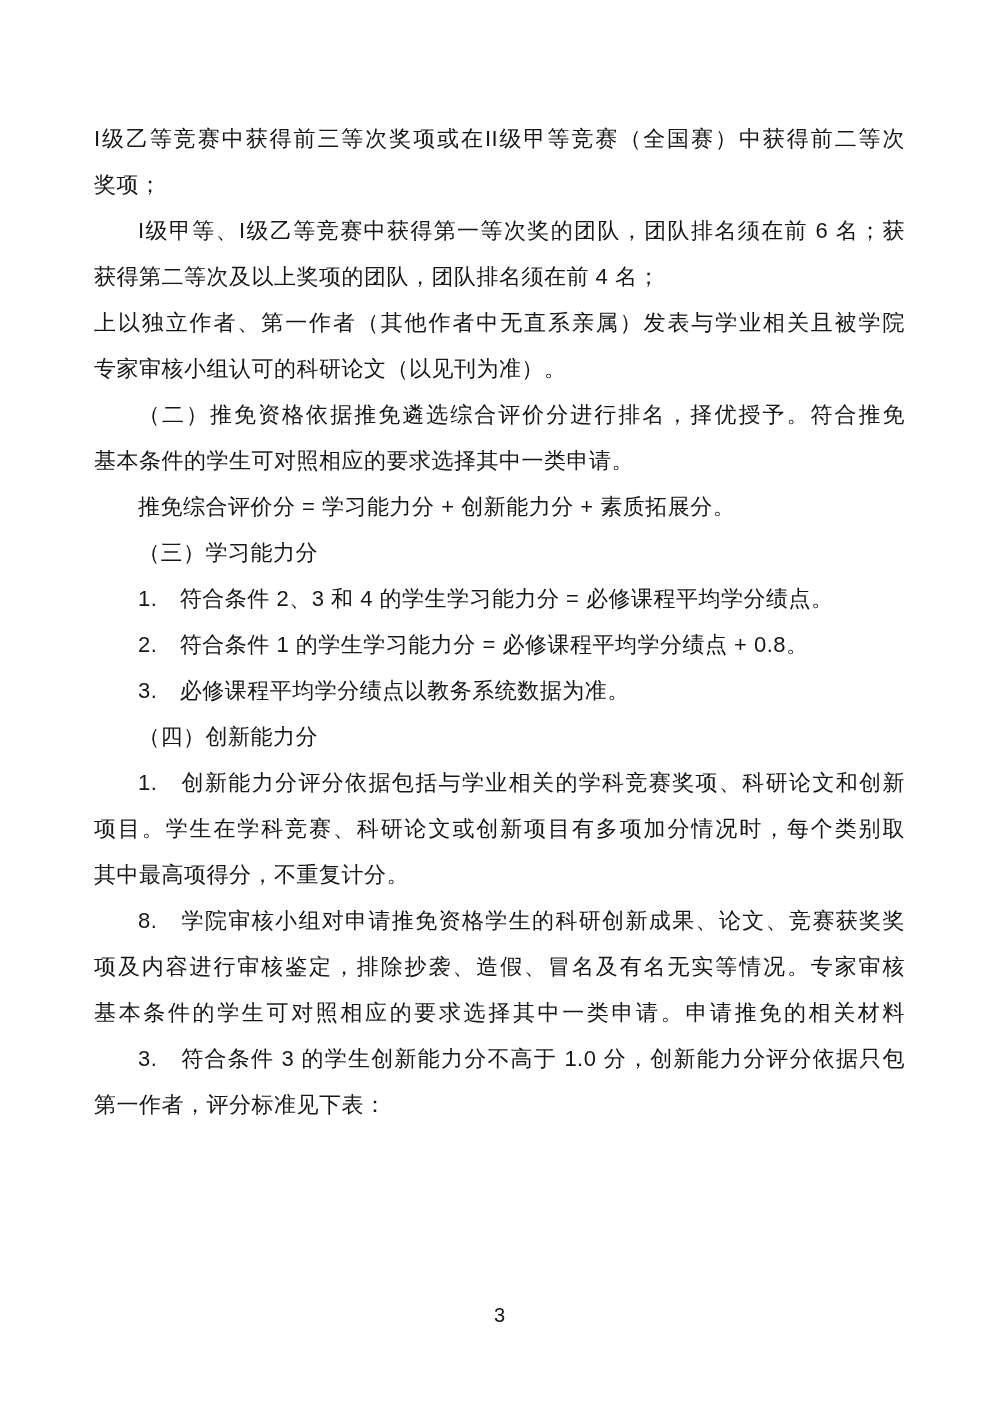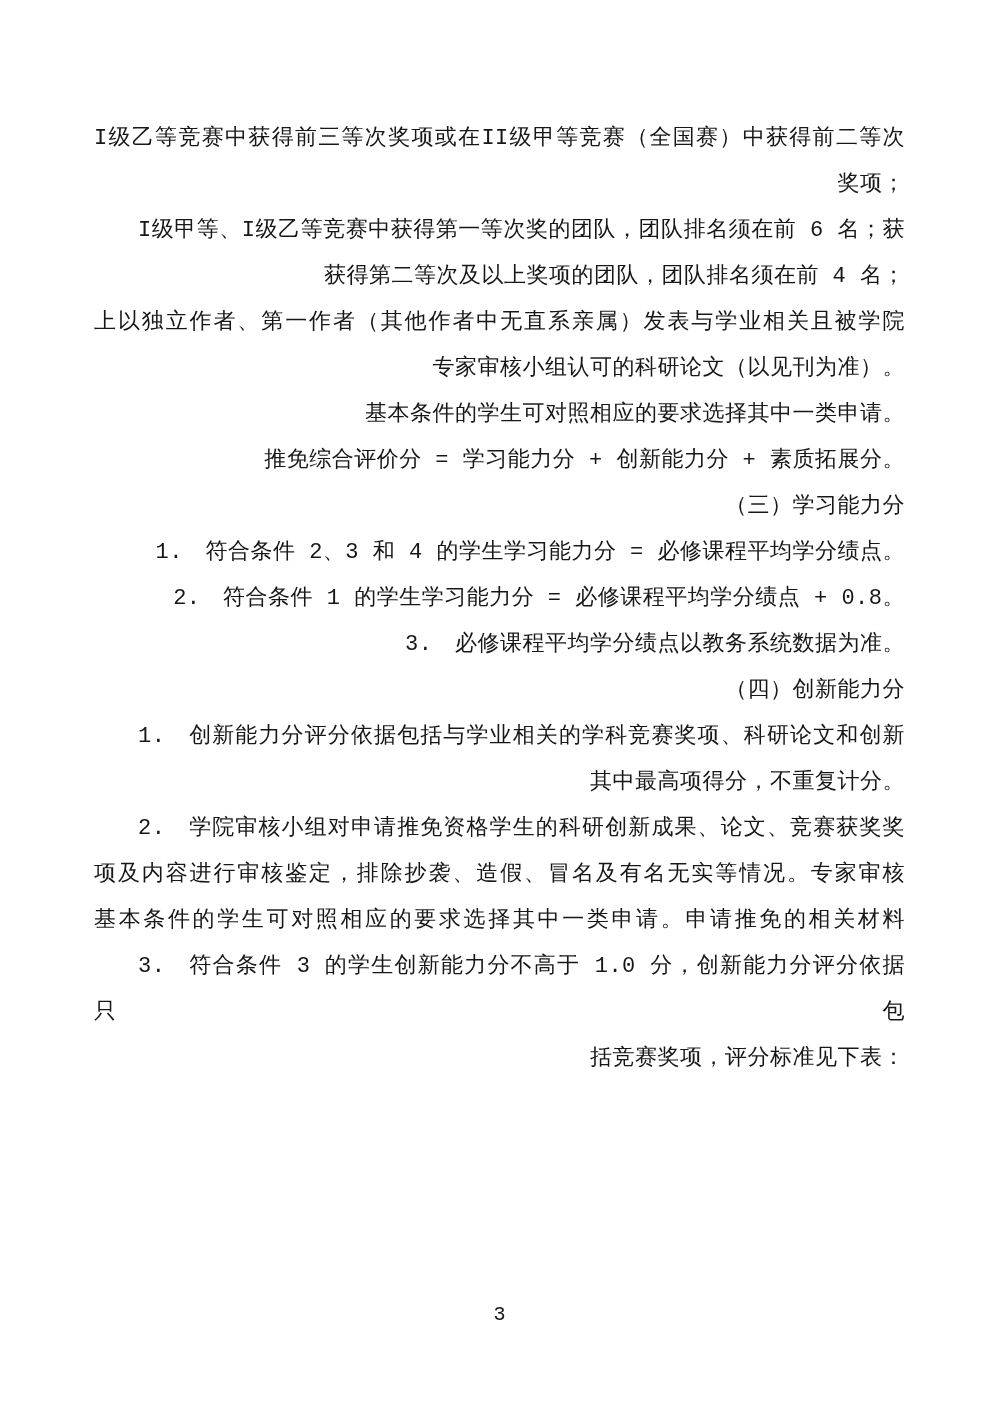--- a/index.html
+++ b/index.html
@@ -8,34 +8,34 @@
     width: 999px;
     height: 1413px;
     background: #ffffff;
     overflow: hidden;
   }
   .page {
     position: relative;
     width: 866px;
     height: 1413px;
     background: #ffffff;
-    font-family: Liberation Mono, monospace;
+    font-family: Liberation Sans, sans-serif;
     color: #171717;
   }
   .text-block {
     position: absolute;
     left: 94px;
     top: 116px;
     width: 811px;
   }
   .ln {
     font-size: 22px;
     line-height: 46px;
     white-space: nowrap;
-    text-align: right;
+    text-align: left;
     letter-spacing: 0.5px;
   }
   
   .ln.j {
     white-space: normal;
     text-align: justify;
     text-align-last: justify;
   }
   .ln.ind {
     text-indent: 2em;
@@ -55,30 +55,32 @@
 <body>
 
 <div class="page">
   <div class="text-block">
     <div class="ln j">I级乙等竞赛中获得前三等次奖项或在II级甲等竞赛（全国赛）中获得前二等次</div>
     <div class="ln">奖项；</div>
     <div class="ln j ind">I级甲等、I级乙等竞赛中获得第一等次奖的团队，团队排名须在前 6 名；获</div>
     <div class="ln">获得第二等次及以上奖项的团队，团队排名须在前 4 名；</div>
     <div class="ln j">上以独立作者、第一作者（其他作者中无直系亲属）发表与学业相关且被学院</div>
     <div class="ln">专家审核小组认可的科研论文（以见刊为准）。</div>
+    <div class="ln j ind">（二）推免资格依据推免遴选综合评价分进行排名，择优授予。符合推免</div>
     <div class="ln">基本条件的学生可对照相应的要求选择其中一类申请。</div>
     <div class="ln ind">推免综合评价分 = 学习能力分 + 创新能力分 + 素质拓展分。</div>
     <div class="ln ind">（三）学习能力分</div>
     <div class="ln ind">1.　符合条件 2、3 和 4 的学生学习能力分 = 必修课程平均学分绩点。</div>
     <div class="ln ind">2.　符合条件 1 的学生学习能力分 = 必修课程平均学分绩点 + 0.8。</div>
     <div class="ln ind">3.　必修课程平均学分绩点以教务系统数据为准。</div>
     <div class="ln ind">（四）创新能力分</div>
     <div class="ln j ind">1.　创新能力分评分依据包括与学业相关的学科竞赛奖项、科研论文和创新</div>
+    <div class="ln j">项目。学生在学科竞赛、科研论文或创新项目有多项加分情况时，每个类别取</div>
     <div class="ln">其中最高项得分，不重复计分。</div>
-    <div class="ln j ind">2.　学院审核小组对申请推免资格学生的科研创新成果、论文、竞赛获奖奖</div>
+    <div class="ln j ind">8.　学院审核小组对申请推免资格学生的科研创新成果、论文、竞赛获奖奖</div>
     <div class="ln j">项及内容进行审核鉴定，排除抄袭、造假、冒名及有名无实等情况。专家审核</div>
     <div class="ln j">基本条件的学生可对照相应的要求选择其中一类申请。申请推免的相关材料</div>
     <div class="ln j ind">3.　符合条件 3 的学生创新能力分不高于 1.0 分，创新能力分评分依据只包</div>
-    <div class="ln">括竞赛奖项，评分标准见下表：</div>
+    <div class="ln">第一作者，评分标准见下表：</div>
   </div>
 
   <div class="page-number">3</div>
 </div>
 
 </body></html>

